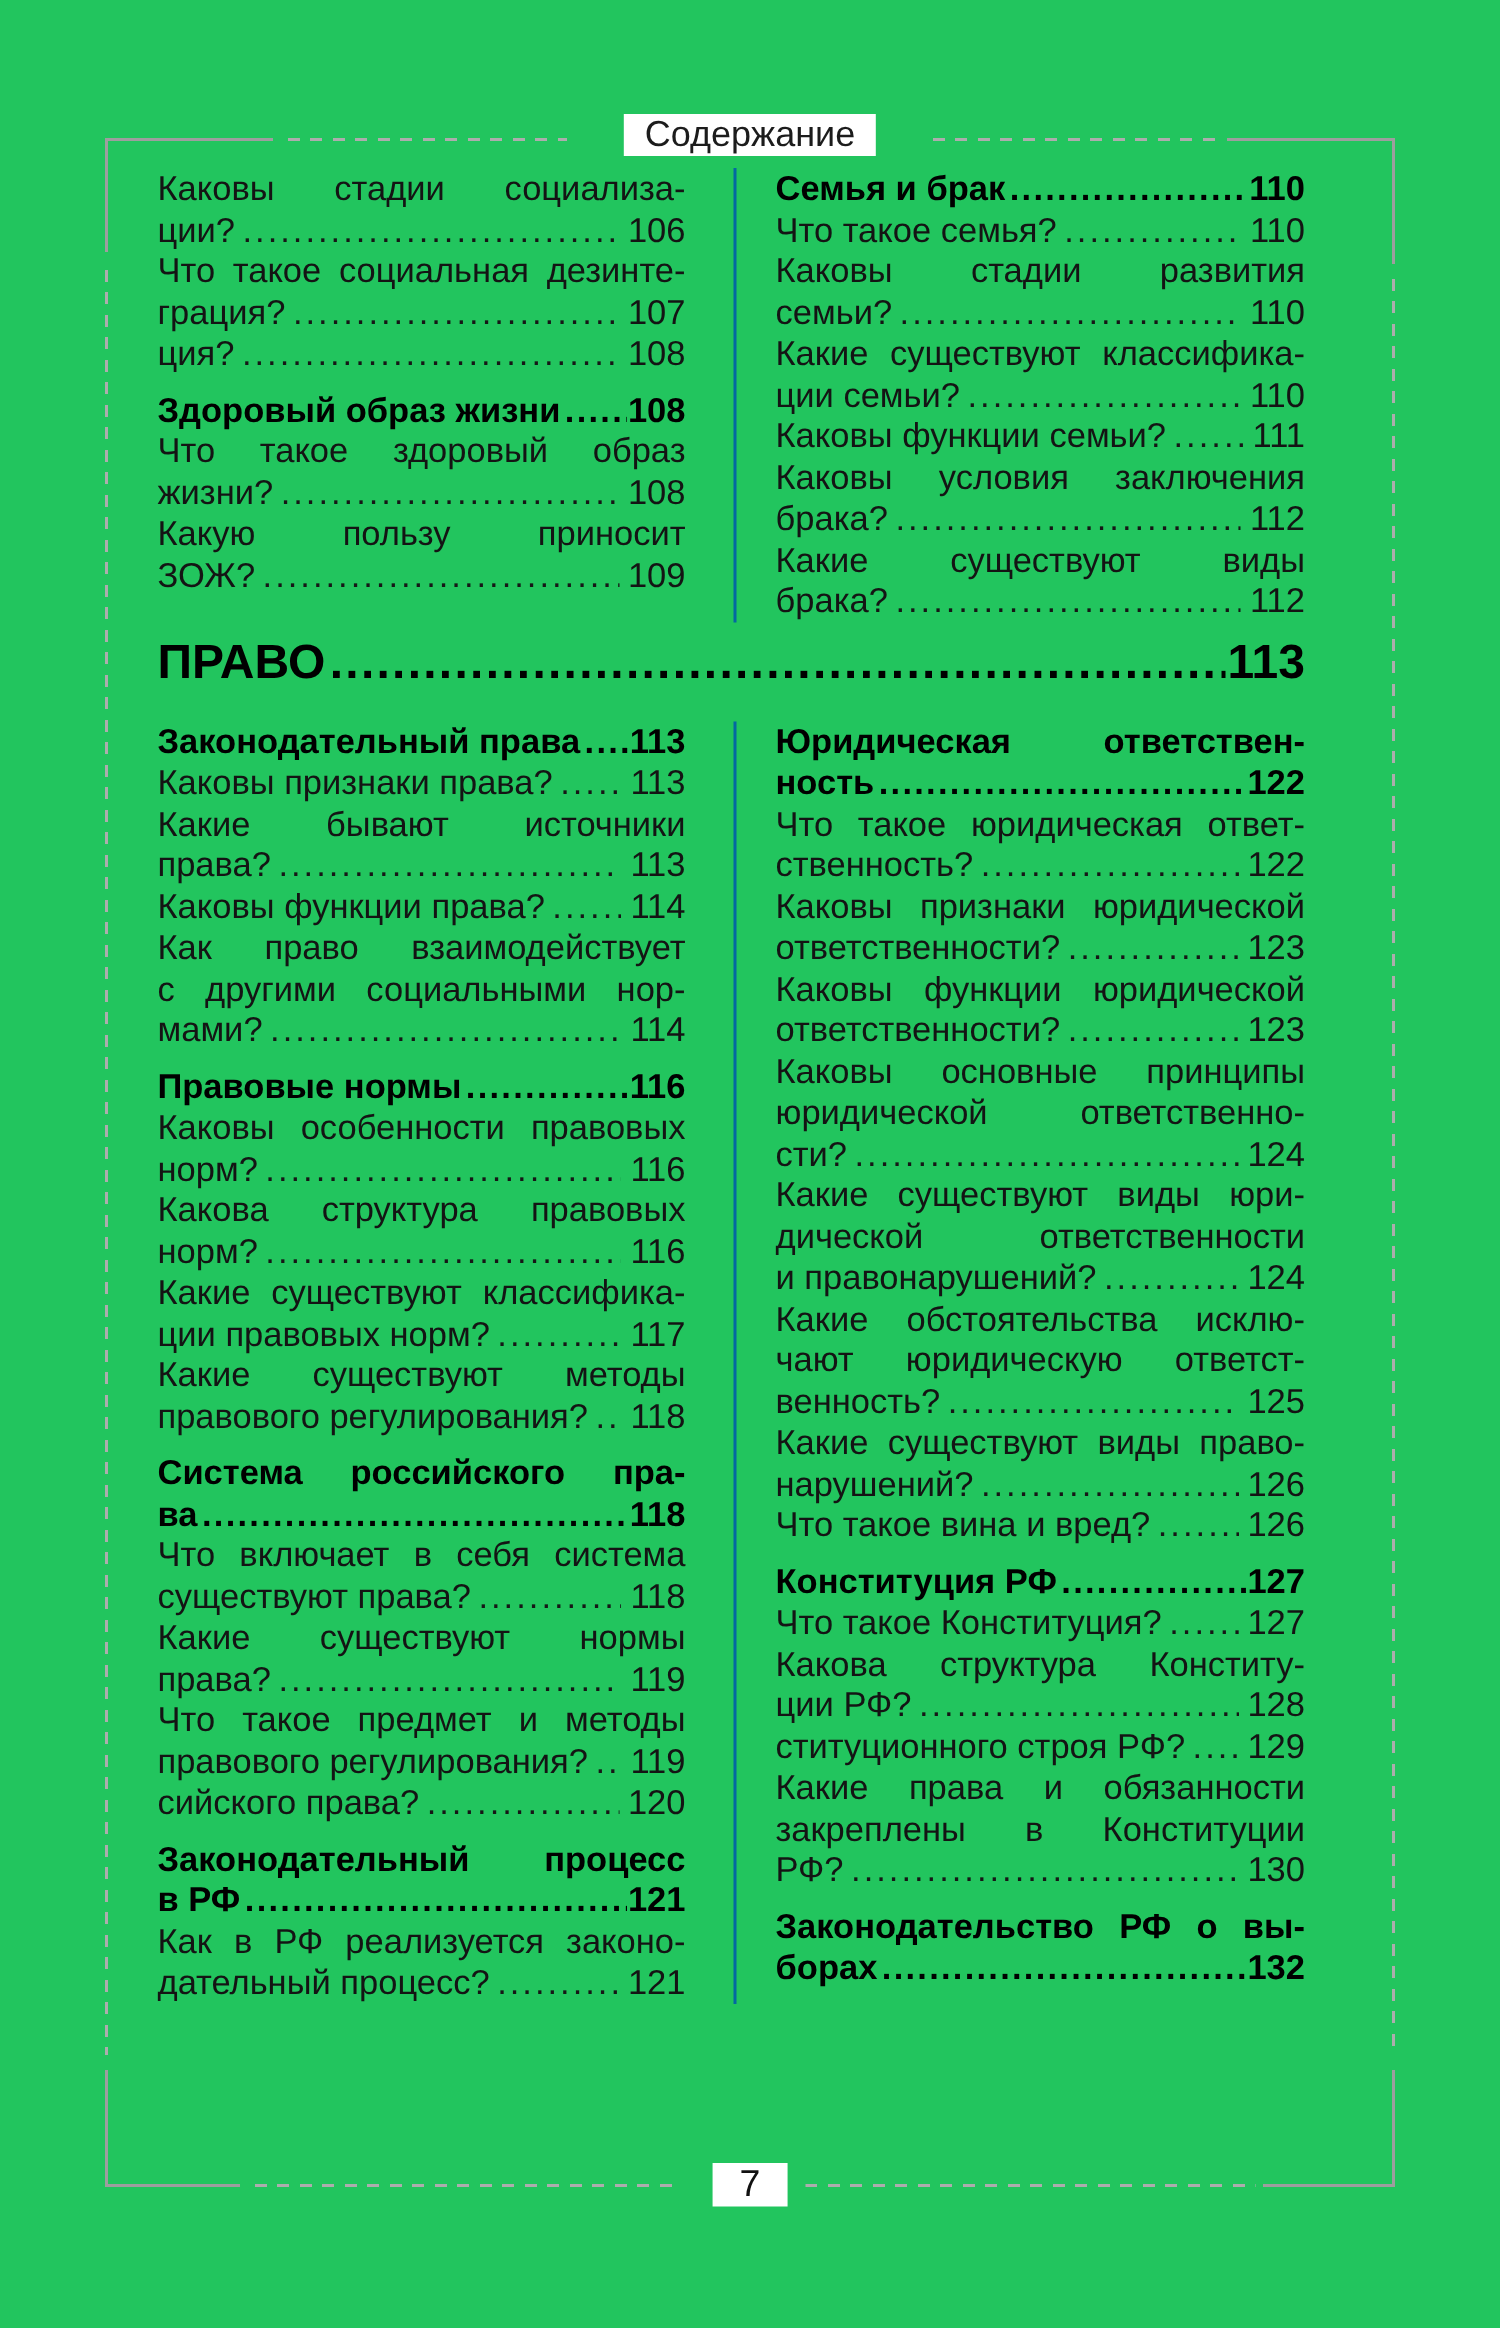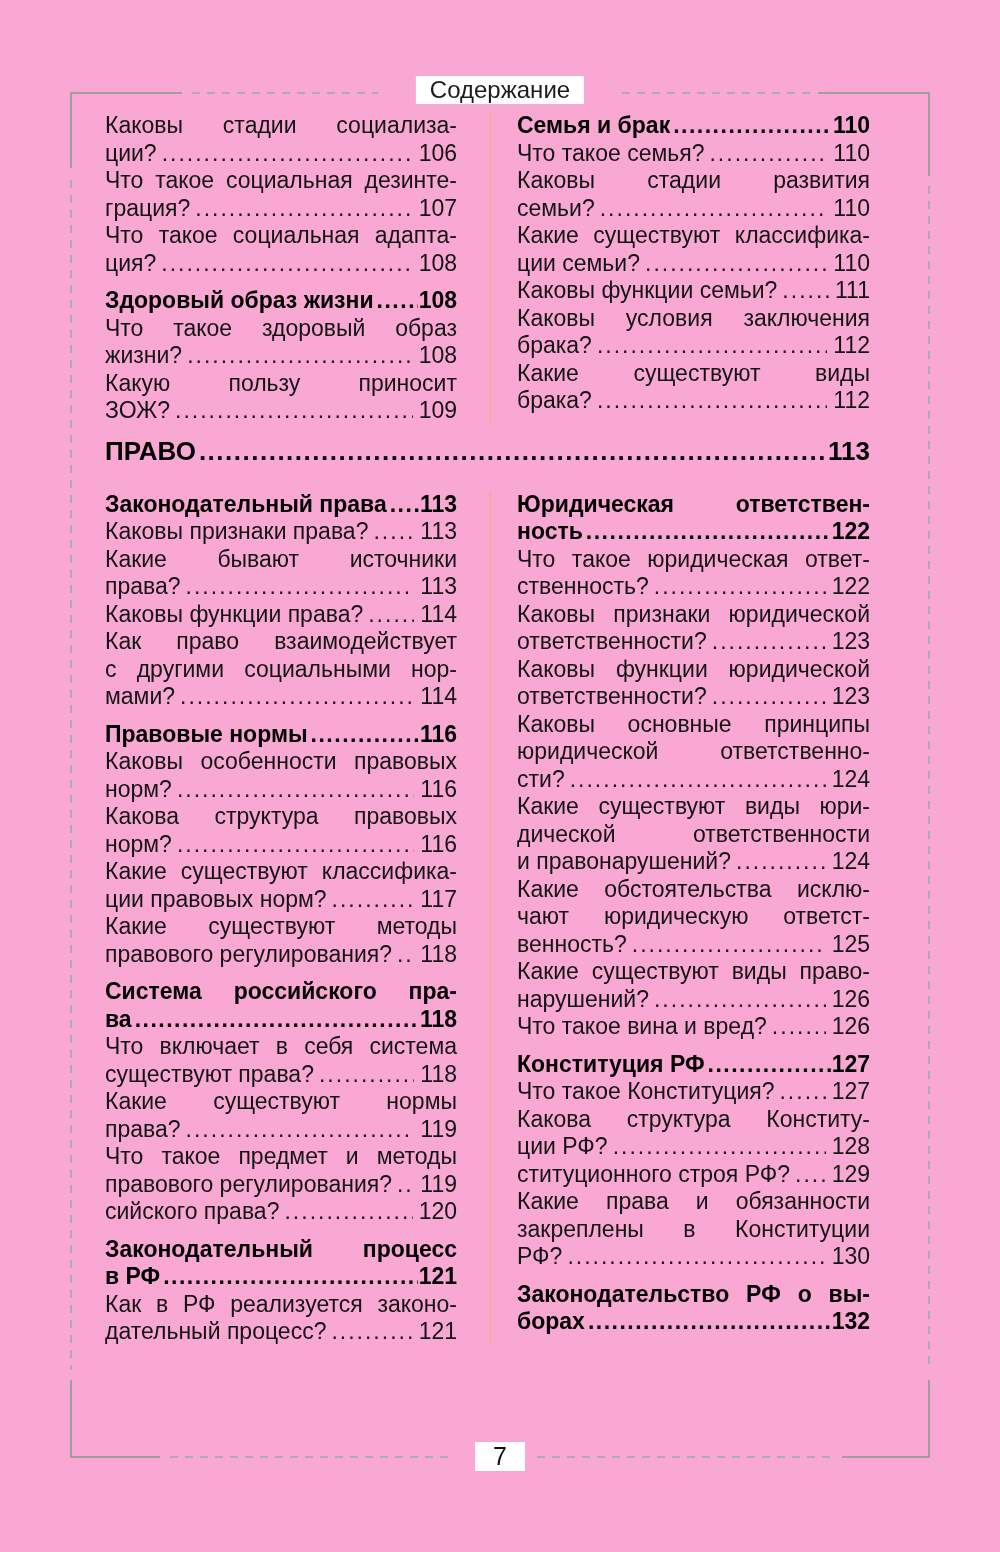--- a/index.html
+++ b/index.html
@@ -1,52 +1,52 @@
 <!DOCTYPE html>
 <html><head>
 <meta charset="utf-8">
 <style>
   html,body{margin:0;padding:0;background:#ffffff;}
   body{width:1000px;height:1552px;position:relative;
        font-family:"Liberation Sans","DejaVu Sans",sans-serif;color:#141414;}
-  .page{position:absolute;inset:0;background:#f9a8d4;padding-left:25px;}
+  .page{position:absolute;inset:0;background:#22c55e;padding-left:25px;}
 
   
   .fr{position:absolute;}
   .fr.solid-h{height:2px;background:#9e9e9e;}
   .fr.solid-v{width:2px;background:#9e9e9e;}
   .fr.dash-h{height:2px;background:repeating-linear-gradient(90deg,#adadad 0 8px,transparent 8px 15px);}
   .fr.dash-v{width:2px;background:repeating-linear-gradient(180deg,#adadad 0 8px,transparent 8px 15px);}
 
   .header-title{position:absolute;top:76px;left:50%;transform:translateX(-50%);
     background:#fff;padding:0 14px;font-size:24px;color:#1c1c1c;white-space:nowrap;}
   .page-number{position:absolute;top:1442px;left:50%;transform:translateX(-50%);
     background:#fff;padding:0 18px;font-size:25px;color:#111;}
 
   
   .content{position:absolute;left:105px;top:112px;width:765px;}
   .cols{display:flex;align-items:stretch;}
   .col{box-sizing:border-box;}
-  .col-left{width:386px;padding-right:32px;border-right:2px solid #fca5a5;}
+  .col-left{width:386px;padding-right:32px;border-right:2px solid #0369a1;}
   .col-right{width:379px;padding-left:26px;}
 
   .entry{font-size:23px;line-height:27.5px;}
   .entry.bold{font-weight:bold;color:#000;margin-top:10px;}
   .col .entry.bold:first-child{margin-top:0;}
 
   .line.just{text-align:justify;text-align-last:justify;text-justify:inter-word;}
   .line.final{display:flex;}
   .line.final .txt{white-space:nowrap;}
   .leader{flex:1 1 0;min-width:6px;overflow:hidden;white-space:nowrap;
           margin-left:5px;letter-spacing:2px;color:#161616;}
   .entry.bold .leader{margin-left:3px;letter-spacing:1.5px;color:#000;}
   .num{white-space:nowrap;padding-left:6px;}
   .entry.bold .num{padding-left:1px;}
 
-  .part-heading{font-size:26px;line-height:32px;font-weight:bold;color:#000;
+  .part-heading{font-size:32px;line-height:32px;font-weight:bold;color:#000;
                 margin:100px 0 24px 0;}
   .part-heading .leader{letter-spacing:1.5px;margin-left:4px;}
   .part-heading .num{padding-left:1px;}
 </style>
 </head>
 <body>
 
 <div class="page">
 
   <div class="fr solid-h" style="left:70px;top:92px;width:112px;"></div>
@@ -83,21 +83,20 @@
           </div>
           <div class="entry">
             <div class="line just">Что такое социальная дезинте-</div>
             <div class="line final">
               <span class="txt">грация?</span>
               <span class="leader">..........................................................................................</span>
               <span class="num">107</span>
             </div>
           </div>
           <div class="entry">
-            <div class="line just">Что такое социальная адапта-</div>
             <div class="line final">
               <span class="txt">ция?</span>
               <span class="leader">..........................................................................................</span>
               <span class="num">108</span>
             </div>
           </div>
           <div class="entry bold">
             <div class="line final">
               <span class="txt">Здоровый образ жизни</span>
               <span class="leader">..........................................................................................</span>

